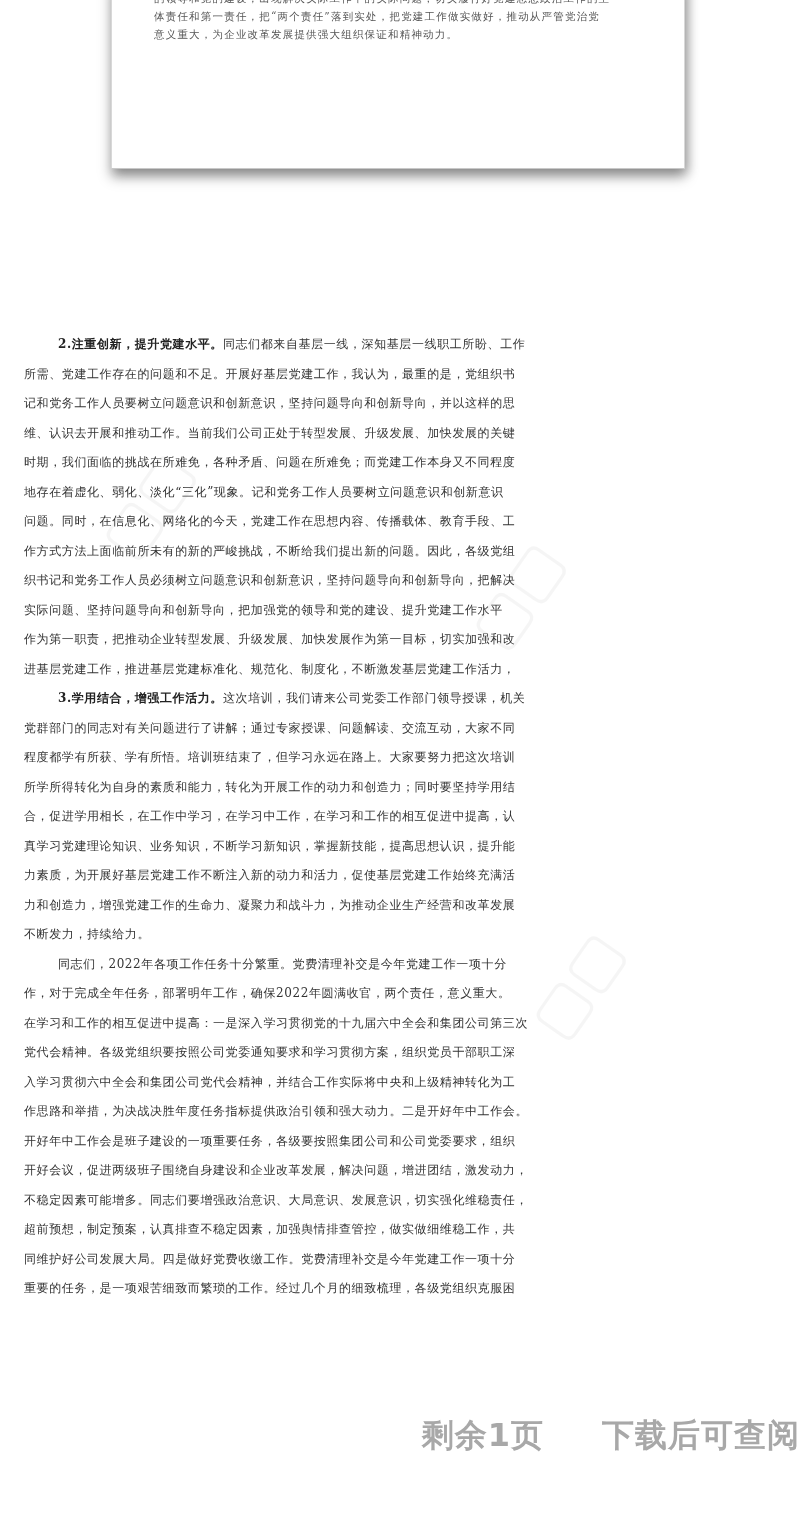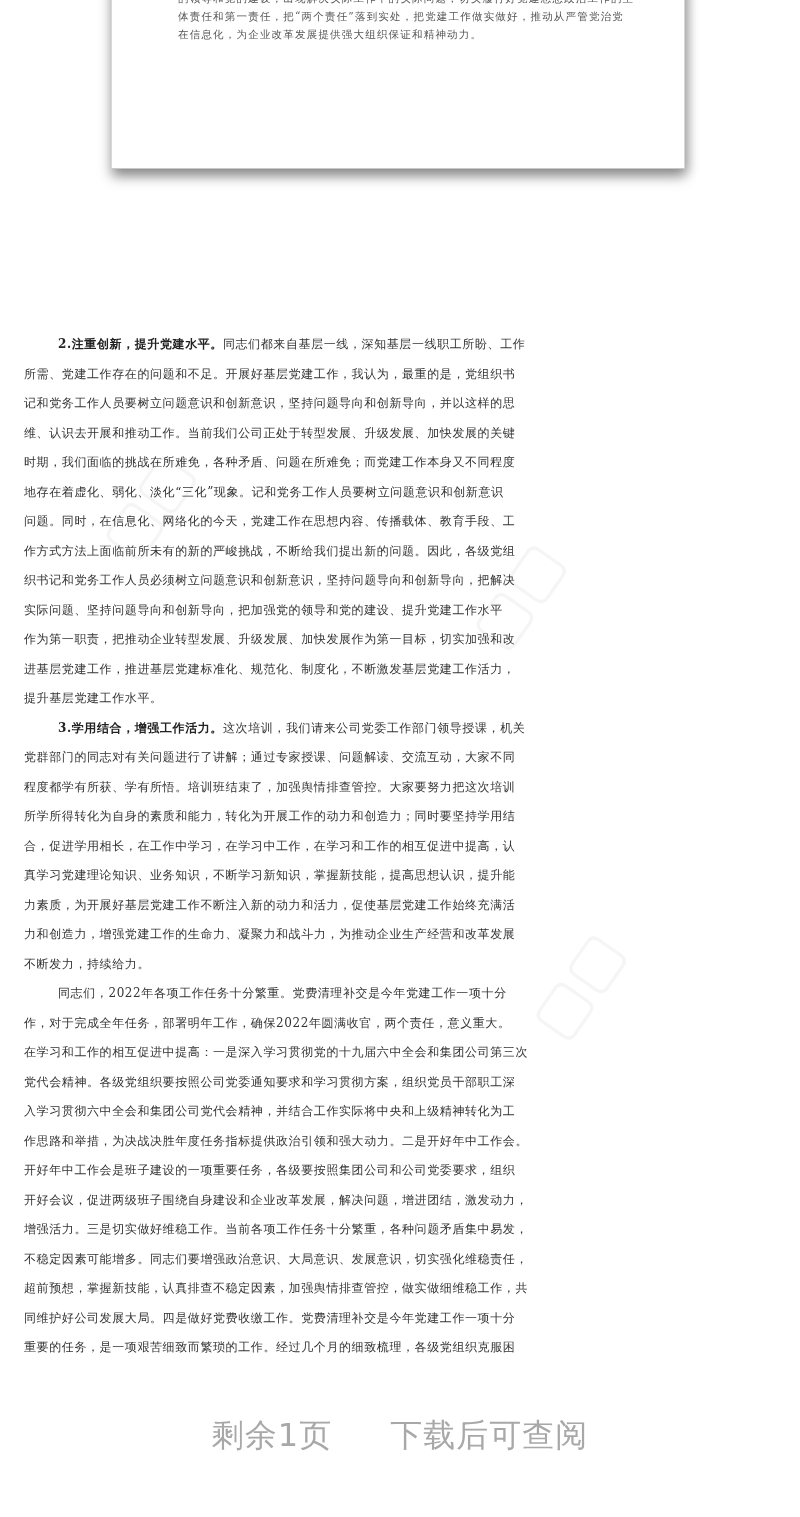--- a/index.html
+++ b/index.html
@@ -10,49 +10,49 @@
     .page-card {
       position: absolute; left: 111px; top: -20px; width: 572px; height: 188px;
       background: #ffffff;
       border-left: 1px solid #d8d8d8; border-right: 1px solid #d8d8d8; border-bottom: 1px solid #c8c8c8;
       box-shadow: 0 8px 12px rgba(0,0,0,0.35), 4px 4px 10px rgba(0,0,0,0.2);
     }
     .card-text {
       position: absolute; left: 42px; top: 11px; width: 500px;
       font-size: 10.5px; line-height: 18px; color: #555555; letter-spacing: 1.2px;
     }
-    .card-line { display: block; white-space: nowrap; overflow: hidden; margin-left: 24px; }
+    .card-line { display: block; white-space: nowrap; overflow: hidden; }
     .body-text {
       position: absolute; left: 24px; top: 330px; width: 752px;
       font-size: 12px; line-height: 29.5px; color: #333333; letter-spacing: 0.6px;
     }
     .line { display: block; white-space: nowrap; }
     .indent { padding-left: 34px; }
     .heading { font-weight: bold; color: #222222; }
     .cta {
-      position: absolute; top: 1414px; left: 0; width: 800px; text-align: center;
+      position: absolute; top: 1414px; left: 0; width: 800px; text-align: right;
       font-family: "DejaVu Sans", "Liberation Sans", sans-serif;
-      font-weight: normal; font-size: 32px; color: #a8a8a8; letter-spacing: 1px;
+      font-weight: bold; font-size: 32px; color: #a8a8a8; letter-spacing: 1px;
     }
     .cta span { display: inline-block; }
     .cta .gap { width: 58px; }
     .watermark {
       position: absolute; color: rgba(0,0,0,0.04); font-size: 60px; font-weight: bold;
       transform: rotate(-55deg); pointer-events: none;
       font-family: "DejaVu Sans", sans-serif;
     }
   </style>
 </head>
 <body>
 
 <div class="page-card">
   <div class="card-text">
     <span class="card-line" style="margin-top:-2px;">的领导和党的建设，出现解决实际工作中的实际问题，切实履行好党建思想政治工作的主</span>
     <span class="card-line">体责任和第一责任，把“两个责任”落到实处，把党建工作做实做好，推动从严管党治党</span>
-    <span class="card-line">在信息化，为企业改革发展提供强大组织保证和精神动力。</span>
+    <span class="card-line">意义重大，为企业改革发展提供强大组织保证和精神动力。</span>
   </div>
 </div>
 
 <div class="watermark" style="left:90px; top:470px;">▢▢</div>
 <div class="watermark" style="left:460px; top:560px;">▢▢</div>
 <div class="watermark" style="left:520px; top:950px;">▢▢</div>
 
 <div class="body-text">
   <div>
     <span class="line indent">
@@ -62,47 +62,45 @@
     <span class="line">记和党务工作人员要树立问题意识和创新意识，坚持问题导向和创新导向，并以这样的思</span>
     <span class="line">维、认识去开展和推动工作。当前我们公司正处于转型发展、升级发展、加快发展的关键</span>
     <span class="line">时期，我们面临的挑战在所难免，各种矛盾、问题在所难免；而党建工作本身又不同程度</span>
     <span class="line">地存在着虚化、弱化、淡化“三化”现象。记和党务工作人员要树立问题意识和创新意识</span>
     <span class="line">问题。同时，在信息化、网络化的今天，党建工作在思想内容、传播载体、教育手段、工</span>
     <span class="line">作方式方法上面临前所未有的新的严峻挑战，不断给我们提出新的问题。因此，各级党组</span>
     <span class="line">织书记和党务工作人员必须树立问题意识和创新意识，坚持问题导向和创新导向，把解决</span>
     <span class="line">实际问题、坚持问题导向和创新导向，把加强党的领导和党的建设、提升党建工作水平</span>
     <span class="line">作为第一职责，把推动企业转型发展、升级发展、加快发展作为第一目标，切实加强和改</span>
     <span class="line">进基层党建工作，推进基层党建标准化、规范化、制度化，不断激发基层党建工作活力，</span>
-    <span class="line">提升基层党建工作水平。</span>
   </div>
   <div>
     <span class="line indent">
       <span class="heading">3.学用结合，增强工作活力。</span><span>这次培训，我们请来公司党委工作部门领导授课，机关</span>
     </span>
     <span class="line">党群部门的同志对有关问题进行了讲解；通过专家授课、问题解读、交流互动，大家不同</span>
-    <span class="line">程度都学有所获、学有所悟。培训班结束了，加强舆情排查管控。大家要努力把这次培训</span>
+    <span class="line">程度都学有所获、学有所悟。培训班结束了，但学习永远在路上。大家要努力把这次培训</span>
     <span class="line">所学所得转化为自身的素质和能力，转化为开展工作的动力和创造力；同时要坚持学用结</span>
     <span class="line">合，促进学用相长，在工作中学习，在学习中工作，在学习和工作的相互促进中提高，认</span>
     <span class="line">真学习党建理论知识、业务知识，不断学习新知识，掌握新技能，提高思想认识，提升能</span>
     <span class="line">力素质，为开展好基层党建工作不断注入新的动力和活力，促使基层党建工作始终充满活</span>
     <span class="line">力和创造力，增强党建工作的生命力、凝聚力和战斗力，为推动企业生产经营和改革发展</span>
     <span class="line">不断发力，持续给力。</span>
   </div>
   <div>
     <span class="line indent">同志们，2022年各项工作任务十分繁重。党费清理补交是今年党建工作一项十分</span>
     <span class="line">作，对于完成全年任务，部署明年工作，确保2022年圆满收官，两个责任，意义重大。</span>
     <span class="line">在学习和工作的相互促进中提高：一是深入学习贯彻党的十九届六中全会和集团公司第三次</span>
     <span class="line">党代会精神。各级党组织要按照公司党委通知要求和学习贯彻方案，组织党员干部职工深</span>
     <span class="line">入学习贯彻六中全会和集团公司党代会精神，并结合工作实际将中央和上级精神转化为工</span>
     <span class="line">作思路和举措，为决战决胜年度任务指标提供政治引领和强大动力。二是开好年中工作会。</span>
     <span class="line">开好年中工作会是班子建设的一项重要任务，各级要按照集团公司和公司党委要求，组织</span>
     <span class="line">开好会议，促进两级班子围绕自身建设和企业改革发展，解决问题，增进团结，激发动力，</span>
-    <span class="line">增强活力。三是切实做好维稳工作。当前各项工作任务十分繁重，各种问题矛盾集中易发，</span>
     <span class="line">不稳定因素可能增多。同志们要增强政治意识、大局意识、发展意识，切实强化维稳责任，</span>
-    <span class="line">超前预想，掌握新技能，认真排查不稳定因素，加强舆情排查管控，做实做细维稳工作，共</span>
+    <span class="line">超前预想，制定预案，认真排查不稳定因素，加强舆情排查管控，做实做细维稳工作，共</span>
     <span class="line">同维护好公司发展大局。四是做好党费收缴工作。党费清理补交是今年党建工作一项十分</span>
     <span class="line">重要的任务，是一项艰苦细致而繁琐的工作。经过几个月的细致梳理，各级党组织克服困</span>
   </div>
 </div>
 
 <div class="cta">
   <span>剩余1页</span><span class="gap"></span><span>下载后可查阅</span>
 </div>
 
 </body></html>

